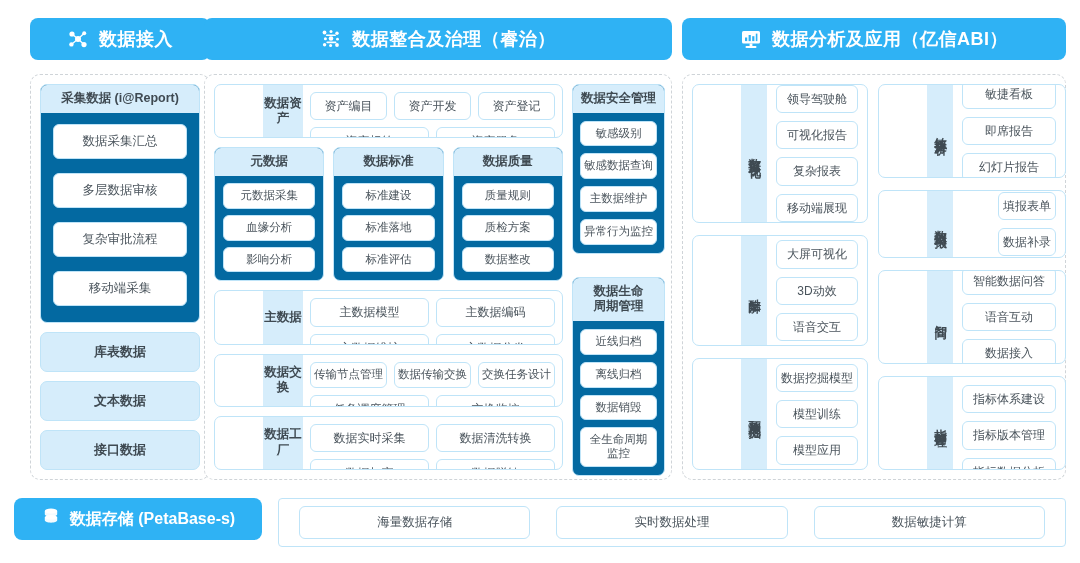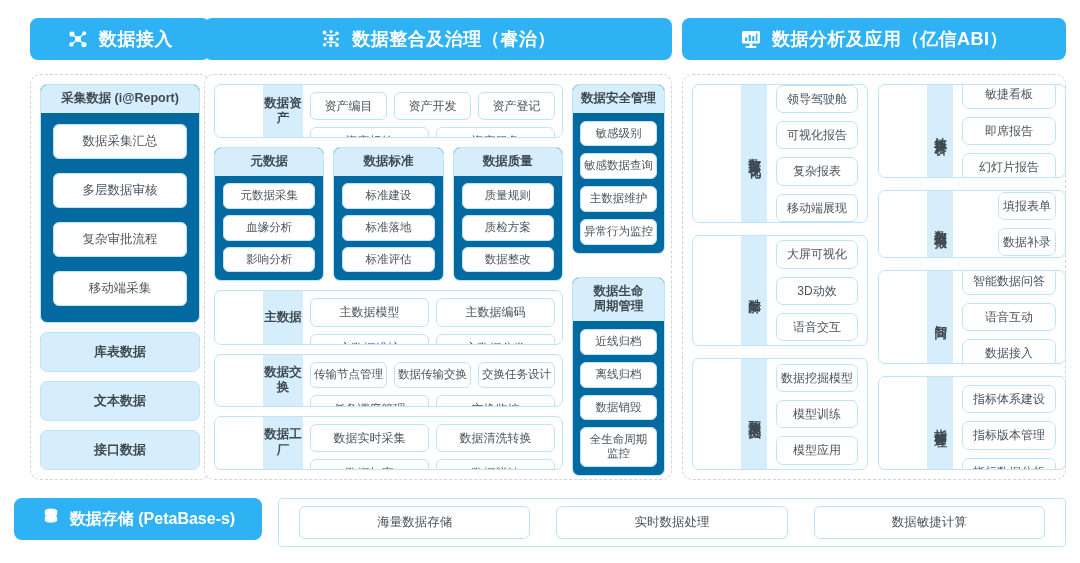--- a/index.html
+++ b/index.html
@@ -120,21 +120,21 @@
   #mid-right .card-body { gap: 7px; padding: 8px 7px; }
   #triple { display: flex; gap: 9px; }
   #triple .card { flex: 1; }
   #triple .card-body { gap: 6px; padding: 7px 8px 8px; }
 
   
   #right-panel { height: 406px; display: flex; gap: 10px; }
   #right-a { flex: 1; display: flex; flex-direction: column; gap: 12px; }
   #right-b { flex: 1; display: flex; flex-direction: column; gap: 12px; }
   #right-panel .rowcard .content { gap: 8px; padding: 8px 9px; }
-  #right-panel .chip { padding: 6px 4px; border-radius: 7px; }
+  #right-panel .chip { padding: 6px 4px; }
 
   
   #bottom { position:absolute; left:14px; top:498px; width:1052px; display:flex; gap:16px; }
   #store-pill {
     flex: 0 0 248px; height: 42px; border-radius: 8px; background:#2fb2f4;
     display:flex; align-items:center; justify-content:center; gap:9px;
     color:#fff; font-size:16px; font-weight:bold;
   }
   #store-items {
     flex: 1; border:1px solid #bfe4f8; border-radius:4px; background:#fff;

